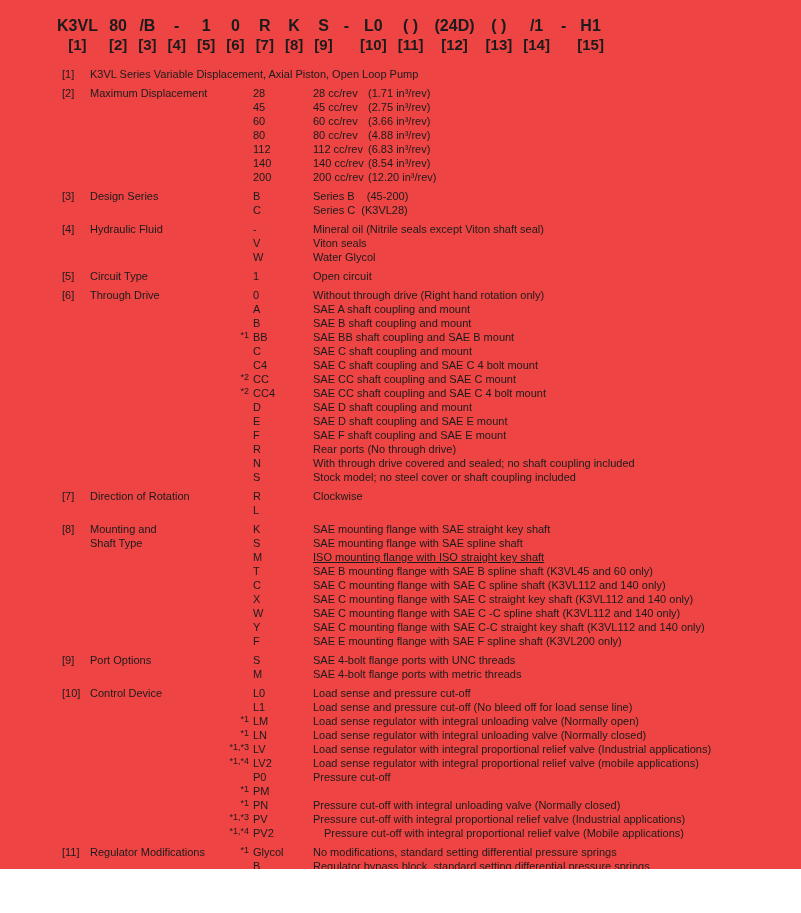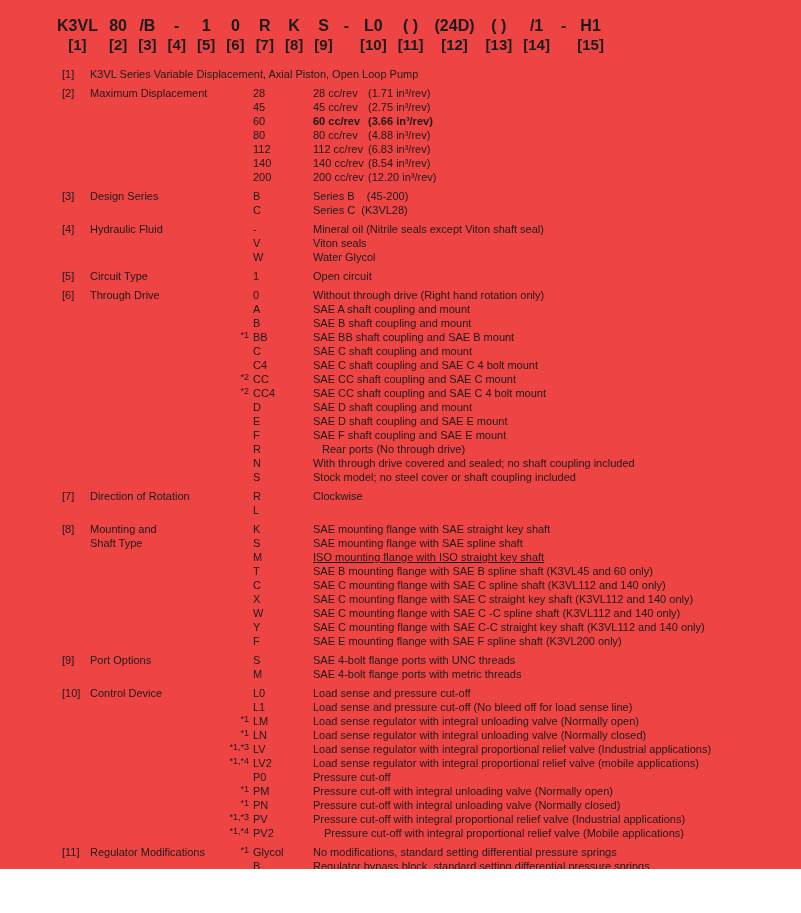--- a/index.html
+++ b/index.html
@@ -113,21 +113,21 @@
         <div class="cell-label" style="grid-area: 1 / 2 / auto / 6;">K3VL Series Variable Displacement, Axial Piston, Open Loop Pump</div>
       </section>
       <section class="section">
         <div class="cell-ref" style="grid-area: 1 / 1;">[2]</div>
         <div class="cell-label" style="grid-area: 1 / 2;">Maximum Displacement</div>
         <div class="cell-code" style="grid-area: 1 / 4;">28</div>
         <div class="cell-desc" style="grid-area: 1 / 5;"><span class="desc-fixed">28 cc/rev</span><span>(1.71 in³/rev)</span></div>
         <div class="cell-code" style="grid-area: 2 / 4;">45</div>
         <div class="cell-desc" style="grid-area: 2 / 5;"><span class="desc-fixed">45 cc/rev</span><span>(2.75 in³/rev)</span></div>
         <div class="cell-code" style="grid-area: 3 / 4;">60</div>
-        <div class="cell-desc" style="grid-area: 3 / 5; font-weight: bold;"><span class="desc-fixed">60 cc/rev</span><span>(3.66 in³/rev)</span></div>
+        <div class="cell-desc" style="grid-area: 3 / 5;"><span class="desc-fixed">60 cc/rev</span><span>(3.66 in³/rev)</span></div>
         <div class="cell-code" style="grid-area: 4 / 4;">80</div>
         <div class="cell-desc" style="grid-area: 4 / 5;"><span class="desc-fixed">80 cc/rev</span><span>(4.88 in³/rev)</span></div>
         <div class="cell-code" style="grid-area: 5 / 4;">112</div>
         <div class="cell-desc" style="grid-area: 5 / 5;"><span class="desc-fixed">112 cc/rev</span><span>(6.83 in³/rev)</span></div>
         <div class="cell-code" style="grid-area: 6 / 4;">140</div>
         <div class="cell-desc" style="grid-area: 6 / 5;"><span class="desc-fixed">140 cc/rev</span><span>(8.54 in³/rev)</span></div>
         <div class="cell-code" style="grid-area: 7 / 4;">200</div>
         <div class="cell-desc" style="grid-area: 7 / 5;"><span class="desc-fixed">200 cc/rev</span><span>(12.20 in³/rev)</span></div>
       </section>
       <section class="section">
@@ -176,21 +176,21 @@
         <div class="cell-marker" style="grid-area: 8 / 3;">*2</div>
         <div class="cell-code" style="grid-area: 8 / 4;">CC4</div>
         <div class="cell-desc" style="grid-area: 8 / 5;">SAE CC shaft coupling and SAE C 4 bolt mount</div>
         <div class="cell-code" style="grid-area: 9 / 4;">D</div>
         <div class="cell-desc" style="grid-area: 9 / 5;">SAE D shaft coupling and mount</div>
         <div class="cell-code" style="grid-area: 10 / 4;">E</div>
         <div class="cell-desc" style="grid-area: 10 / 5;">SAE D shaft coupling and SAE E mount</div>
         <div class="cell-code" style="grid-area: 11 / 4;">F</div>
         <div class="cell-desc" style="grid-area: 11 / 5;">SAE F shaft coupling and SAE E mount</div>
         <div class="cell-code" style="grid-area: 12 / 4;">R</div>
-        <div class="cell-desc" style="grid-area: 12 / 5; margin-left: 9px;">Rear ports (No through drive)</div>
+        <div class="cell-desc" style="grid-area: 12 / 5;">Rear ports (No through drive)</div>
         <div class="cell-code" style="grid-area: 13 / 4;">N</div>
         <div class="cell-desc" style="grid-area: 13 / 5;">With through drive covered and sealed; no shaft coupling included</div>
         <div class="cell-code" style="grid-area: 14 / 4;">S</div>
         <div class="cell-desc" style="grid-area: 14 / 5;">Stock model; no steel cover or shaft coupling included</div>
       </section>
       <section class="section">
         <div class="cell-ref" style="grid-area: 1 / 1;">[7]</div>
         <div class="cell-label" style="grid-area: 1 / 2;">Direction of Rotation</div>
         <div class="cell-code" style="grid-area: 1 / 4;">R</div>
         <div class="cell-desc" style="grid-area: 1 / 5;">Clockwise</div>
@@ -243,21 +243,20 @@
         <div class="cell-marker" style="grid-area: 5 / 3;">*1,*3</div>
         <div class="cell-code" style="grid-area: 5 / 4;">LV</div>
         <div class="cell-desc" style="grid-area: 5 / 5;">Load sense regulator with integral proportional relief valve (Industrial applications)</div>
         <div class="cell-marker" style="grid-area: 6 / 3;">*1,*4</div>
         <div class="cell-code" style="grid-area: 6 / 4;">LV2</div>
         <div class="cell-desc" style="grid-area: 6 / 5;">Load sense regulator with integral proportional relief valve (mobile applications)</div>
         <div class="cell-code" style="grid-area: 7 / 4;">P0</div>
         <div class="cell-desc" style="grid-area: 7 / 5;">Pressure cut-off</div>
         <div class="cell-marker" style="grid-area: 8 / 3;">*1</div>
         <div class="cell-code" style="grid-area: 8 / 4;">PM</div>
-        <div class="cell-desc" style="grid-area: 8 / 5;">Pressure cut-off with integral unloading valve (Normally open)</div>
         <div class="cell-marker" style="grid-area: 9 / 3;">*1</div>
         <div class="cell-code" style="grid-area: 9 / 4;">PN</div>
         <div class="cell-desc" style="grid-area: 9 / 5;">Pressure cut-off with integral unloading valve (Normally closed)</div>
         <div class="cell-marker" style="grid-area: 10 / 3;">*1,*3</div>
         <div class="cell-code" style="grid-area: 10 / 4;">PV</div>
         <div class="cell-desc" style="grid-area: 10 / 5;">Pressure cut-off with integral proportional relief valve (Industrial applications)</div>
         <div class="cell-marker" style="grid-area: 11 / 3;">*1,*4</div>
         <div class="cell-code" style="grid-area: 11 / 4;">PV2</div>
         <div class="cell-desc" style="grid-area: 11 / 5; padding-left: 11px;">Pressure cut-off with integral proportional relief valve (Mobile applications)</div>
       </section>

